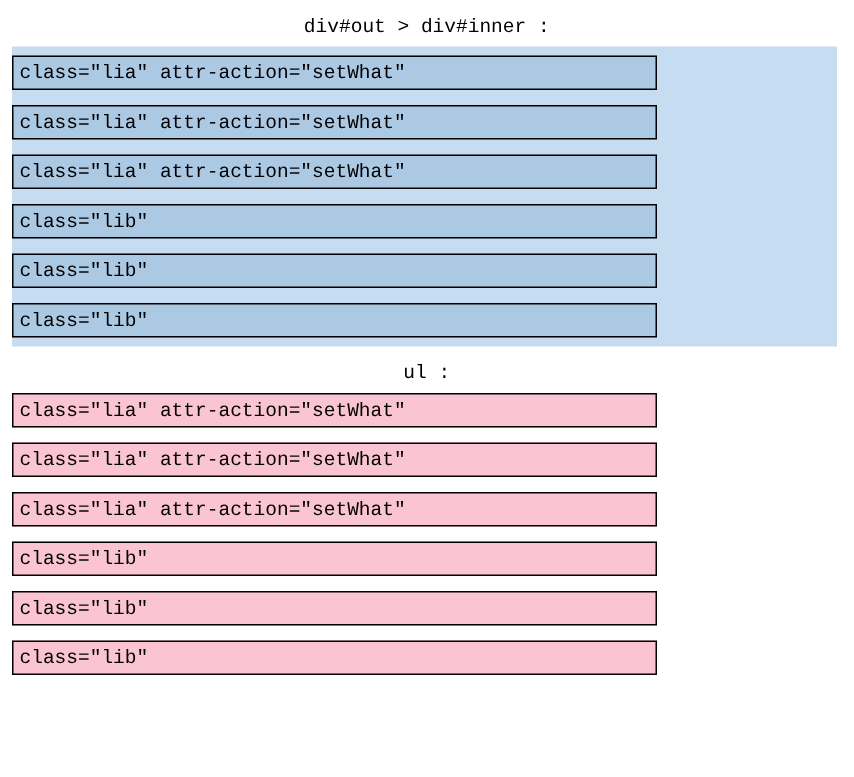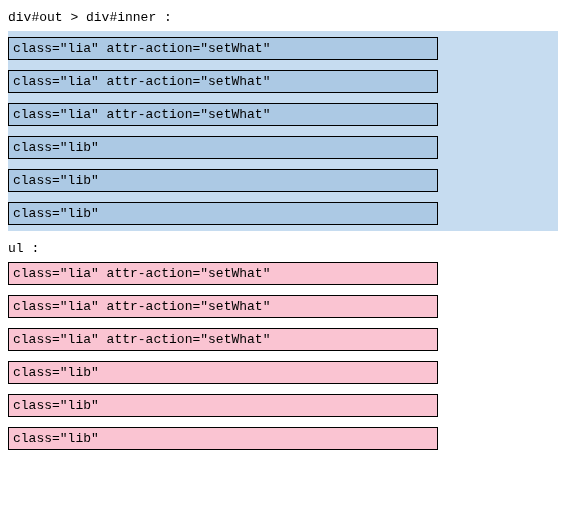--- a/index.html
+++ b/index.html
@@ -7,20 +7,21 @@
     margin: 0;
     padding: 8px;
     font-family: "Courier New", monospace;
     font-size: 13px;
     color: #000;
     background: #fff;
     width: 569px;
   }
   .label {
     margin: 2px 0 6px 0;
+    text-align: center;
   }
   .outer-blue {
     background: #c6dcf0;
     width: 550px;
     padding: 6px 0 6px 0;
   }
   .inner-blue {
     width: 430px;
   }
   .row-blue {

